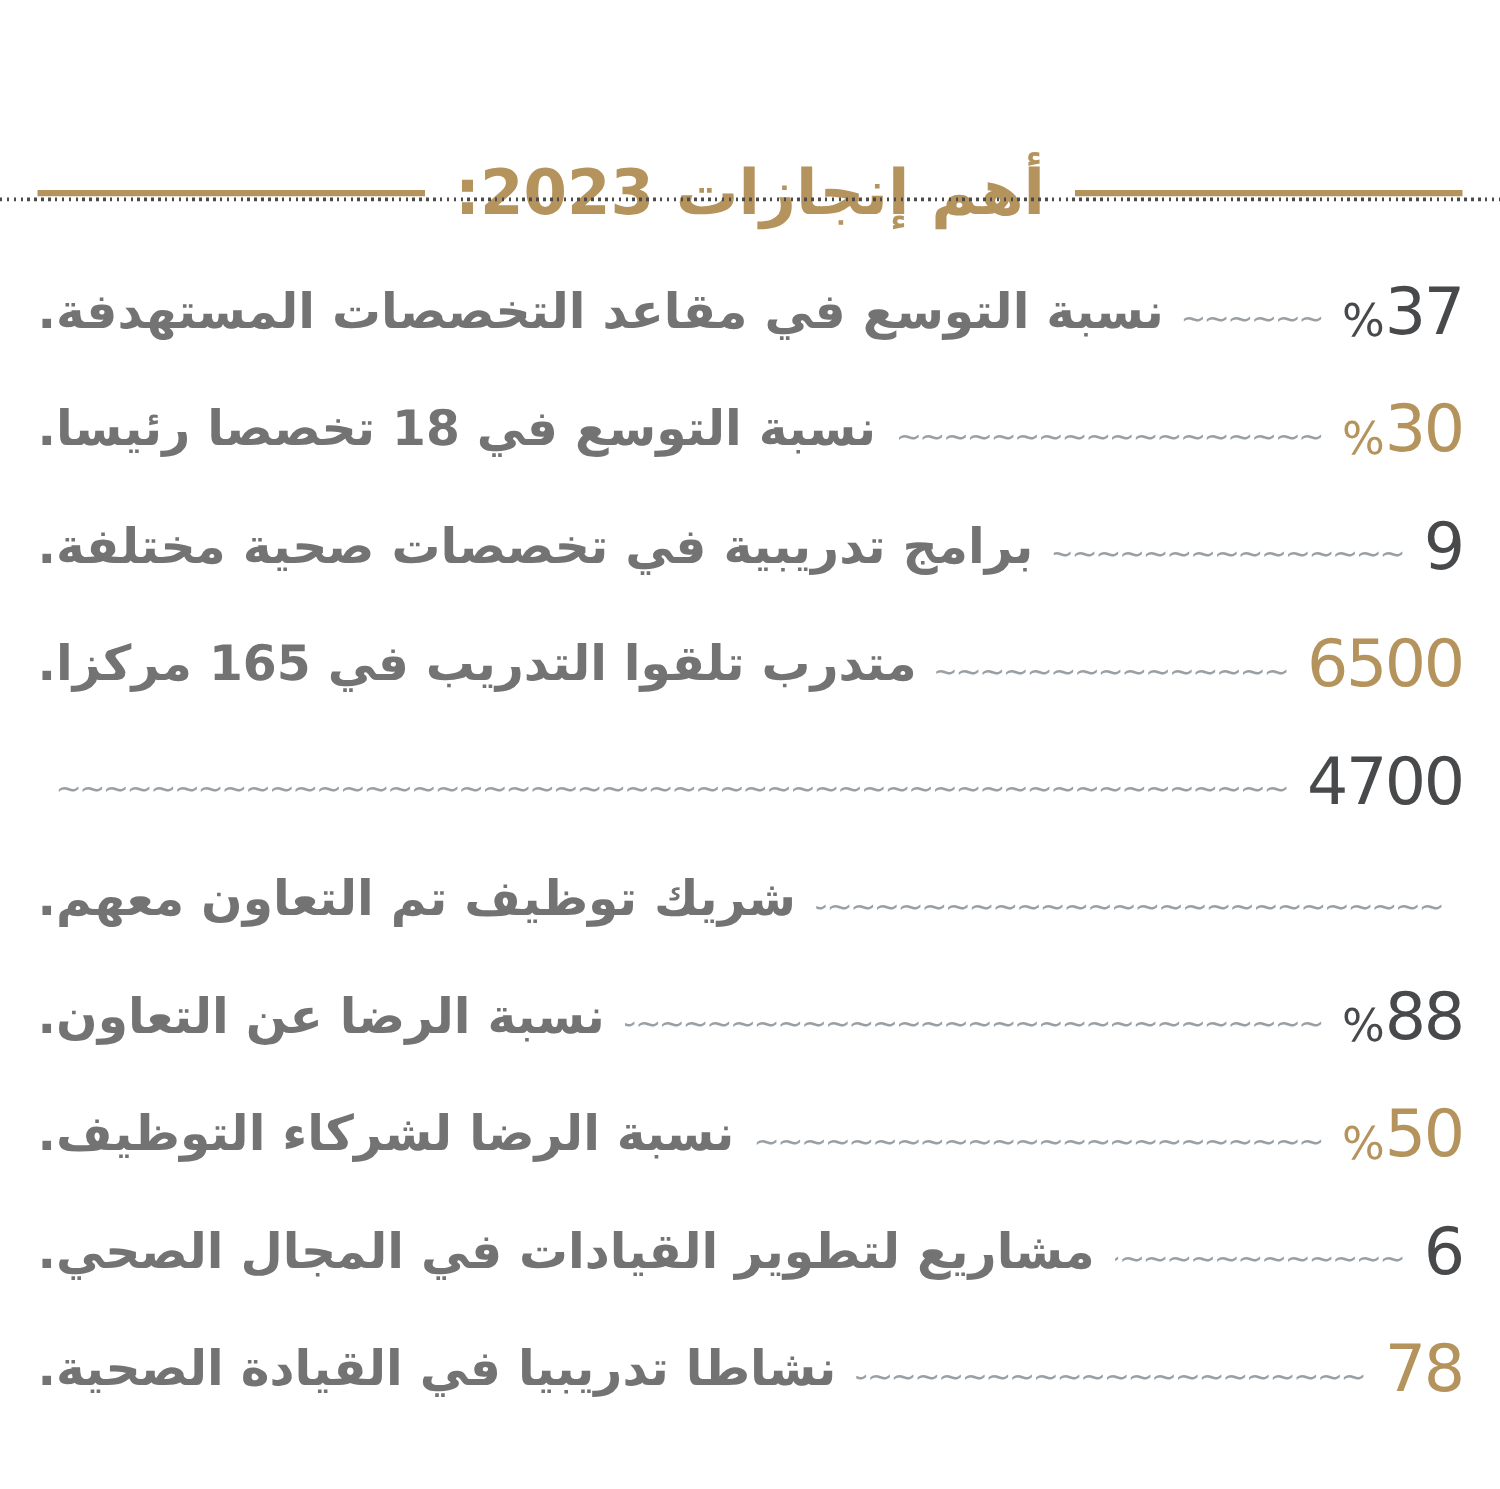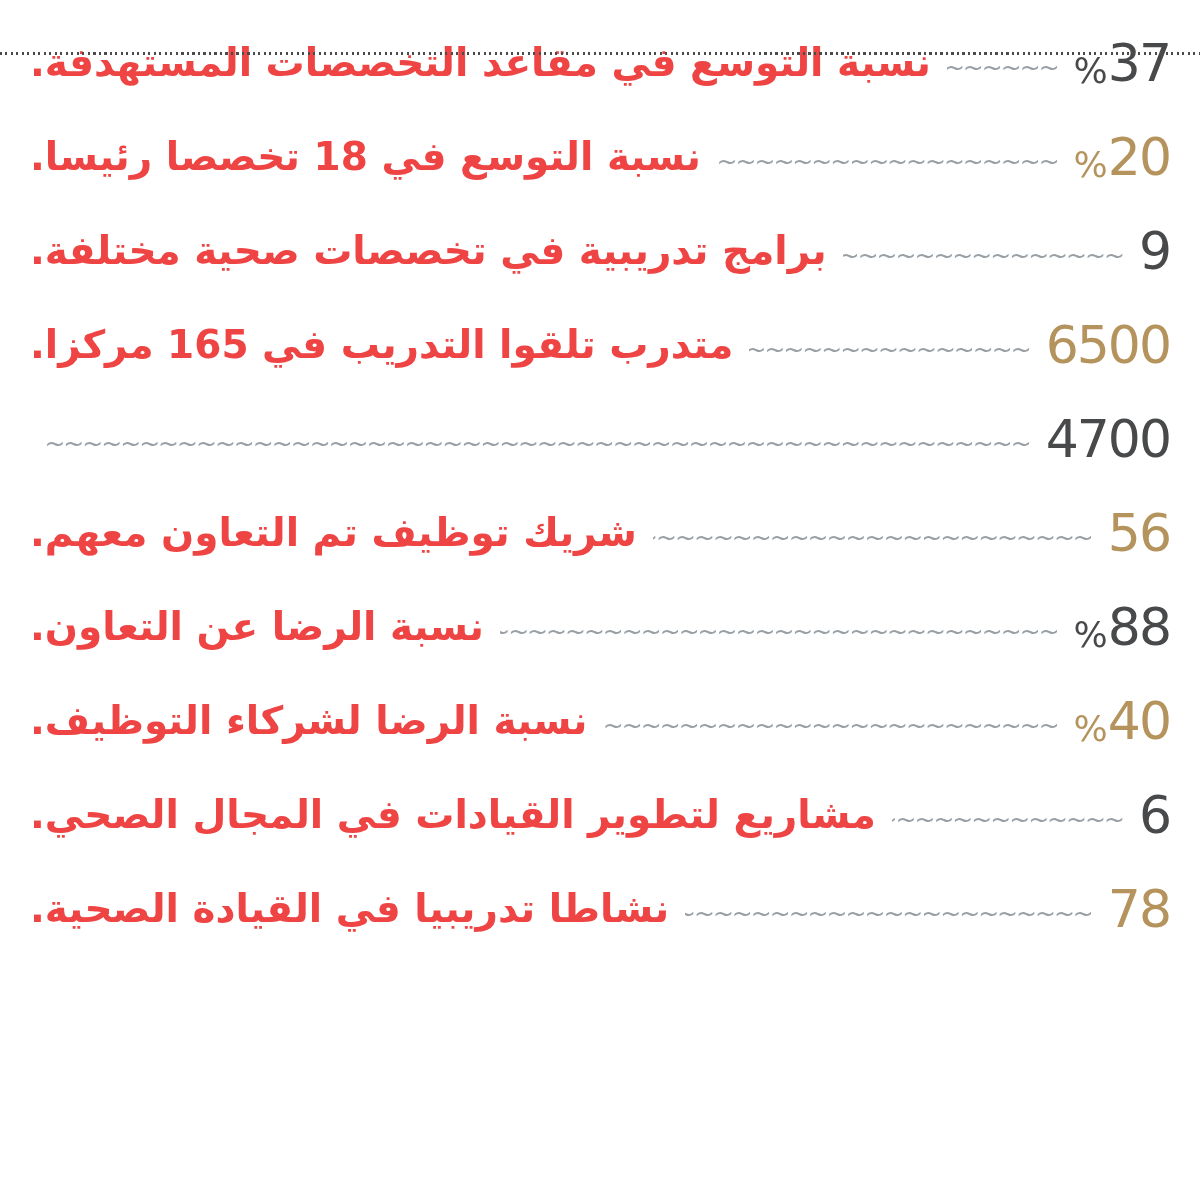--- a/index.html
+++ b/index.html
@@ -47,43 +47,48 @@
   .leader {
     flex: 1 1 0; overflow: hidden; white-space: nowrap;
     margin: 0 16px; height: 30px; line-height: 30px;
     font-size: 25px; letter-spacing: -2px; color: #99a0a5;
     margin-top: 10px;
   }
   .leader::after {
     content: "~~~~~~~~~~~~~~~~~~~~~~~~~~~~~~~~~~~~~~~~~~~~~~~~~~~~~~~~~~~~~~~~~~~~~~~~~~~~~~~~~~~~~~~~~~~~~~~~~~~~~~~~~~~~~~~~~~~~";
   }
   .label {
-    font-size: 39px; font-weight: bold; color: #ef4444;
+    font-size: 39px; font-weight: bold; color: #737373;
     white-space: nowrap; line-height: 1.2;
   }
 </style>
 </head>
 <body>
 
 <div class="page">
 
   <div class="top-dotted"></div>
 
+  <div class="title-row">
+    <div class="title-line"></div>
+    <div class="title-text">أهم إنجازات 2023:</div>
+    <div class="title-line"></div>
+  </div>
 
   <div class="stats">
 
     <div class="row dark">
       <span class="num">37</span>
       <span class="pct">%</span>
       <span class="leader"></span>
       <span class="label">نسبة التوسع في مقاعد التخصصات المستهدفة.</span>
     </div>
 
     <div class="row gold">
-      <span class="num">20</span>
+      <span class="num">30</span>
       <span class="pct">%</span>
       <span class="leader"></span>
       <span class="label">نسبة التوسع في 18 تخصصا رئيسا.</span>
     </div>
 
     <div class="row dark">
       <span class="num">9</span>
       <span class="pct"></span>
       <span class="leader"></span>
       <span class="label">برامج تدريبية في تخصصات صحية مختلفة.</span>
@@ -96,35 +101,34 @@
       <span class="label">متدرب تلقوا التدريب في 165 مركزا.</span>
     </div>
 
     <div class="row dark">
       <span class="num">4700</span>
       <span class="pct"></span>
       <span class="leader"></span>
     </div>
 
     <div class="row gold">
-      <span class="num">56</span>
       <span class="pct"></span>
       <span class="leader"></span>
       <span class="label">شريك توظيف تم التعاون معهم.</span>
     </div>
 
     <div class="row dark">
       <span class="num">88</span>
       <span class="pct">%</span>
       <span class="leader"></span>
       <span class="label">نسبة الرضا عن التعاون.</span>
     </div>
 
     <div class="row gold">
-      <span class="num">40</span>
+      <span class="num">50</span>
       <span class="pct">%</span>
       <span class="leader"></span>
       <span class="label">نسبة الرضا لشركاء التوظيف.</span>
     </div>
 
     <div class="row dark">
       <span class="num">6</span>
       <span class="pct"></span>
       <span class="leader"></span>
       <span class="label">مشاريع لتطوير القيادات في المجال الصحي.</span>

